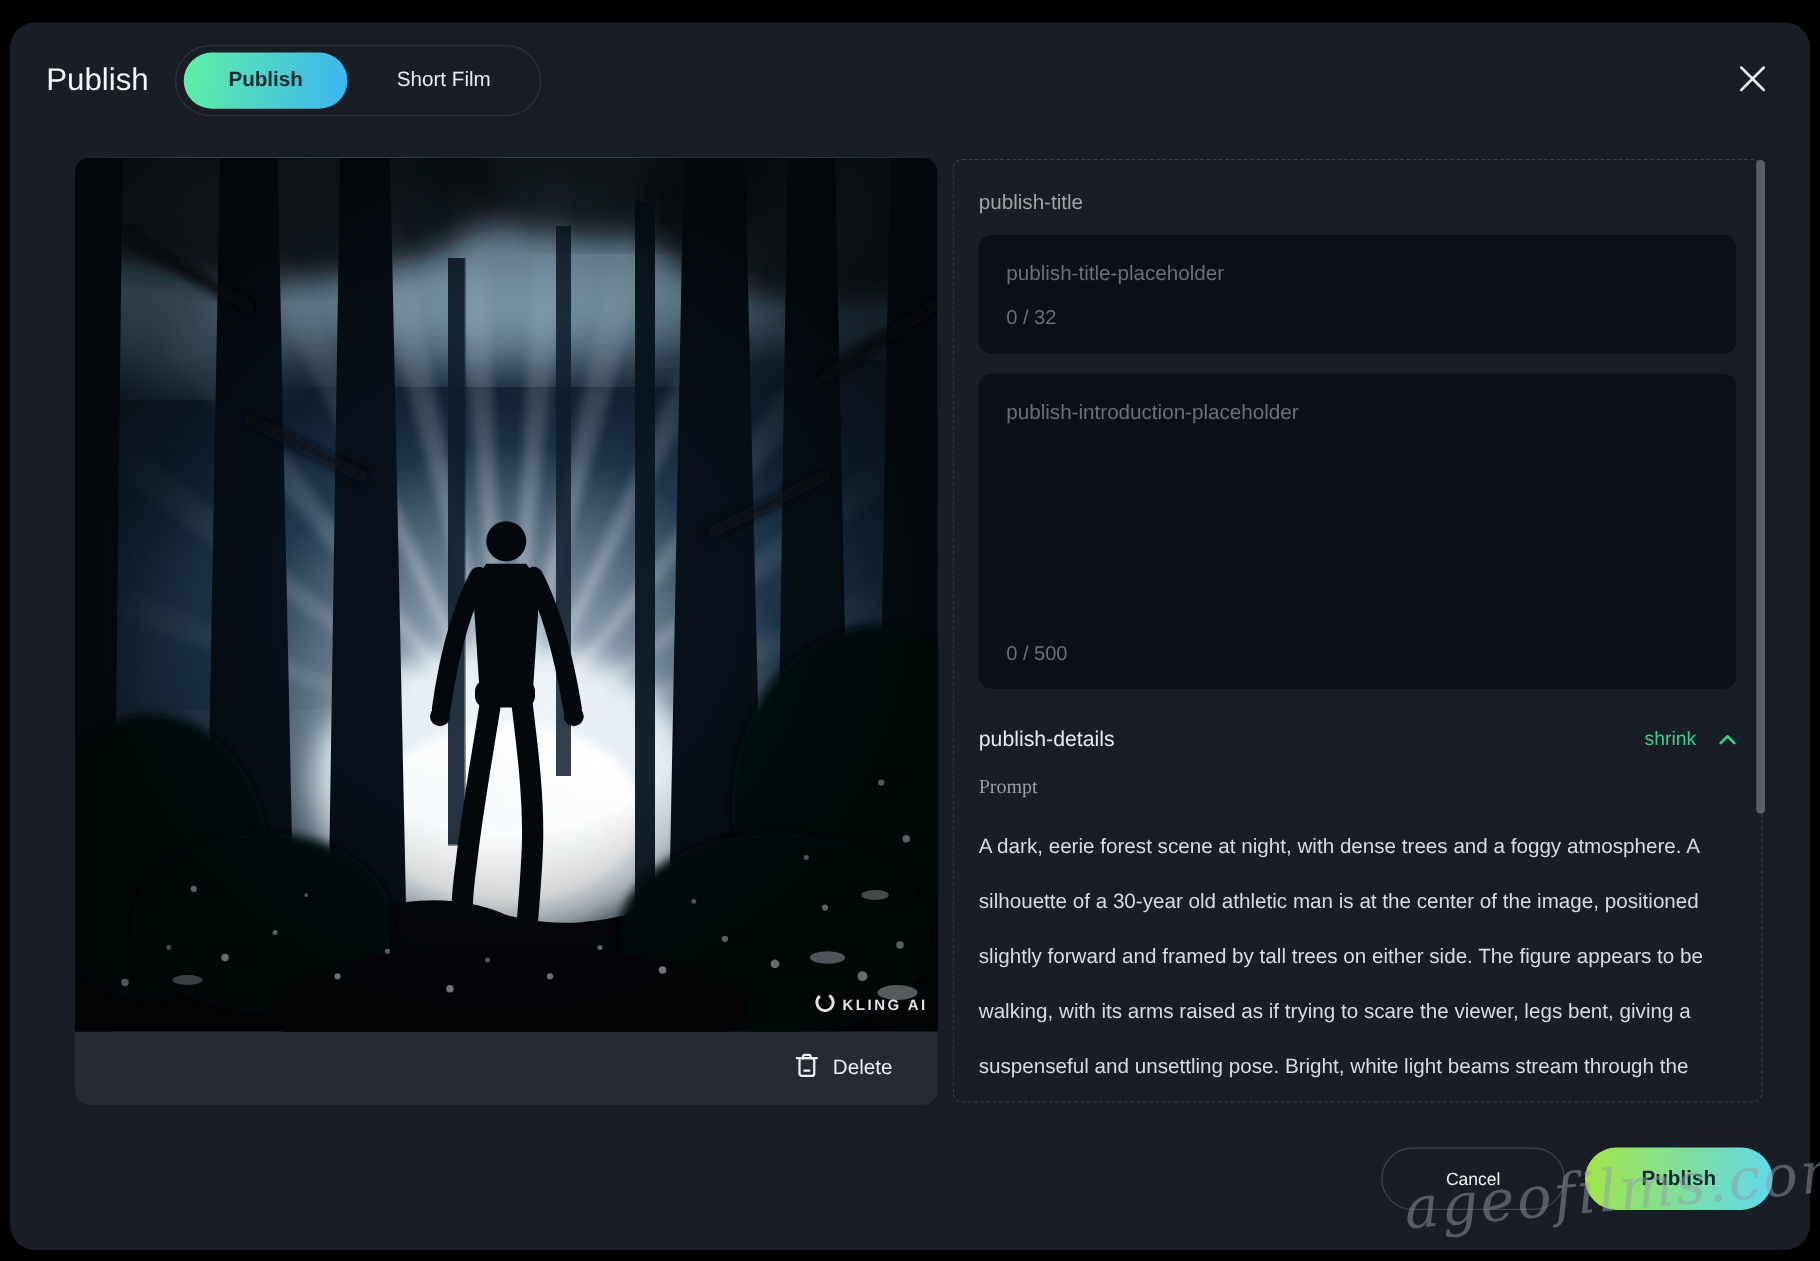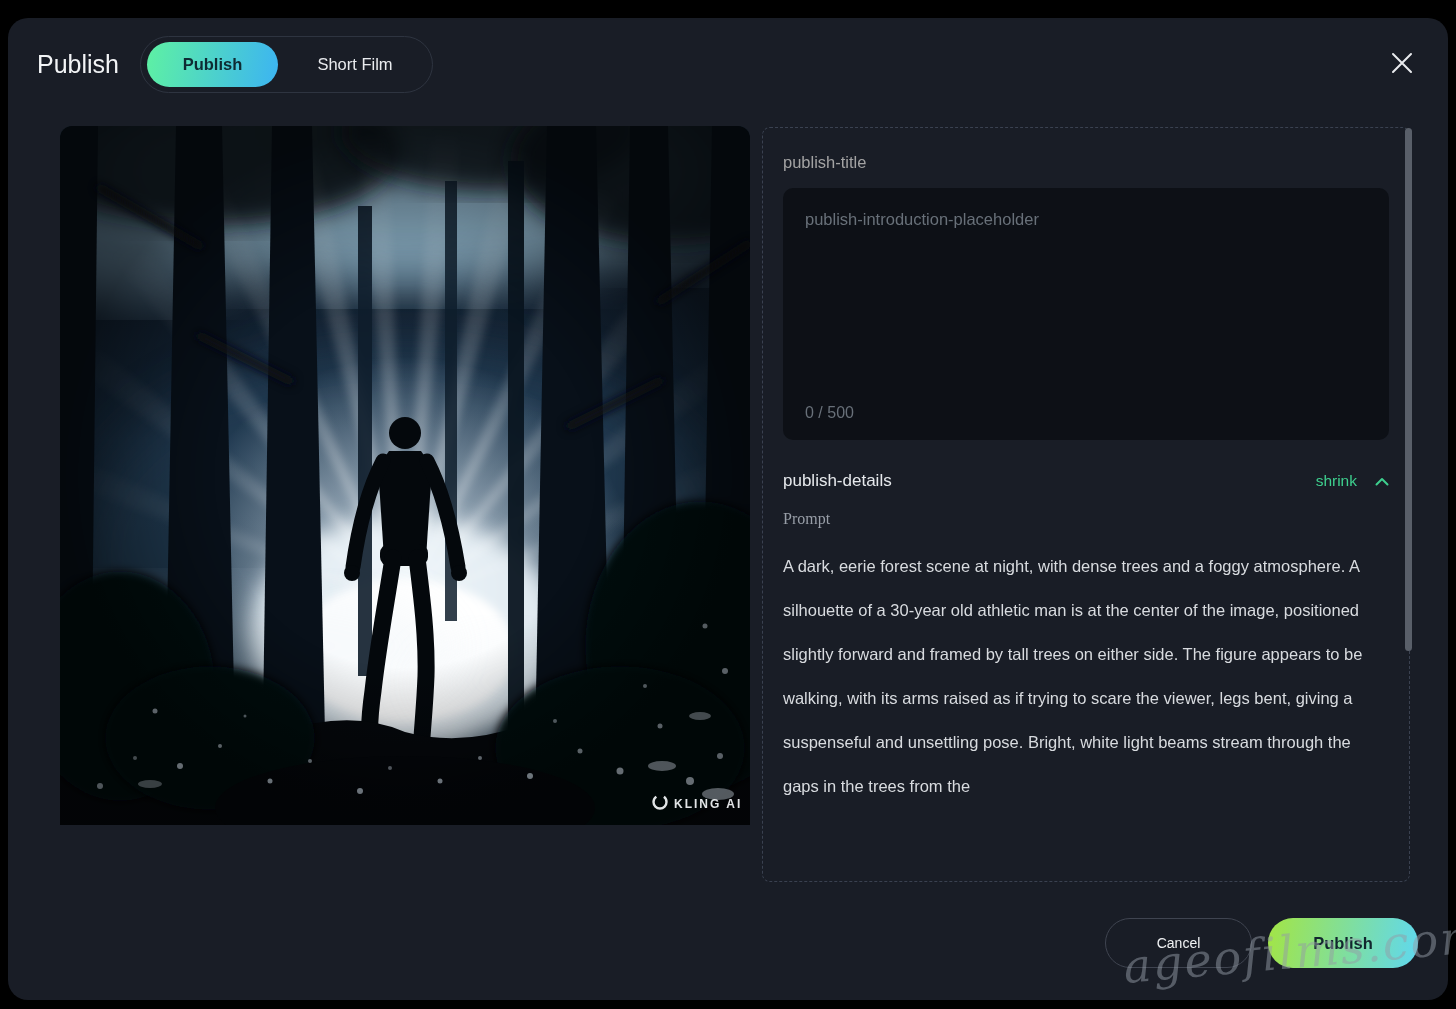--- a/index.html
+++ b/index.html
@@ -219,24 +219,41 @@
       </g>
 
       <rect width="690" height="699" fill="url(#vignette)"></rect>
 
       <g opacity="0.92">
         <circle cx="600" cy="676" r="6.5" fill="none" stroke="#f5f7f9" stroke-width="2.4" stroke-dasharray="26 8"></circle>
         <text x="614" y="682" fill="#f5f7f9" font-size="12" font-weight="700" letter-spacing="2">KLING AI</text>
       </g>
     </svg>
 
+    <div class="media-footer">
+      <button class="delete-btn">
+        <span>
+          <svg width="19" height="21" viewBox="0 0 19 21" fill="none" stroke="#eceef0" stroke-width="1.8" stroke-linecap="round">
+            <path d="M1.5 4.5 H17.5"></path>
+            <path d="M6.5 4.5 V3 a1.2 1.2 0 0 1 1.2-1.2 h3.6 a1.2 1.2 0 0 1 1.2 1.2 V4.5"></path>
+            <rect x="3.6" y="4.5" width="11.8" height="14.2" rx="2"></rect>
+            <path d="M7.5 14.5 h4"></path>
+          </svg>
+        </span>
+        <span>Delete</span>
+      </button>
+    </div>
   </div>
 
   <div class="form-panel">
     <div class="field-label">publish-title</div>
+    <div class="input-box">
+      <input type="text" placeholder="publish-title-placeholder" style="">
+      <div class="counter title-counter">0 / 32</div>
+    </div>
 
     <div class="textarea-box">
       <textarea placeholder="publish-introduction-placeholder" style=""></textarea>
       <div class="counter intro-counter">0 / 500</div>
     </div>
 
     <div class="details-row">
       <div class="details-label">publish-details</div>
       <button class="shrink-link">
         <span>shrink</span>

